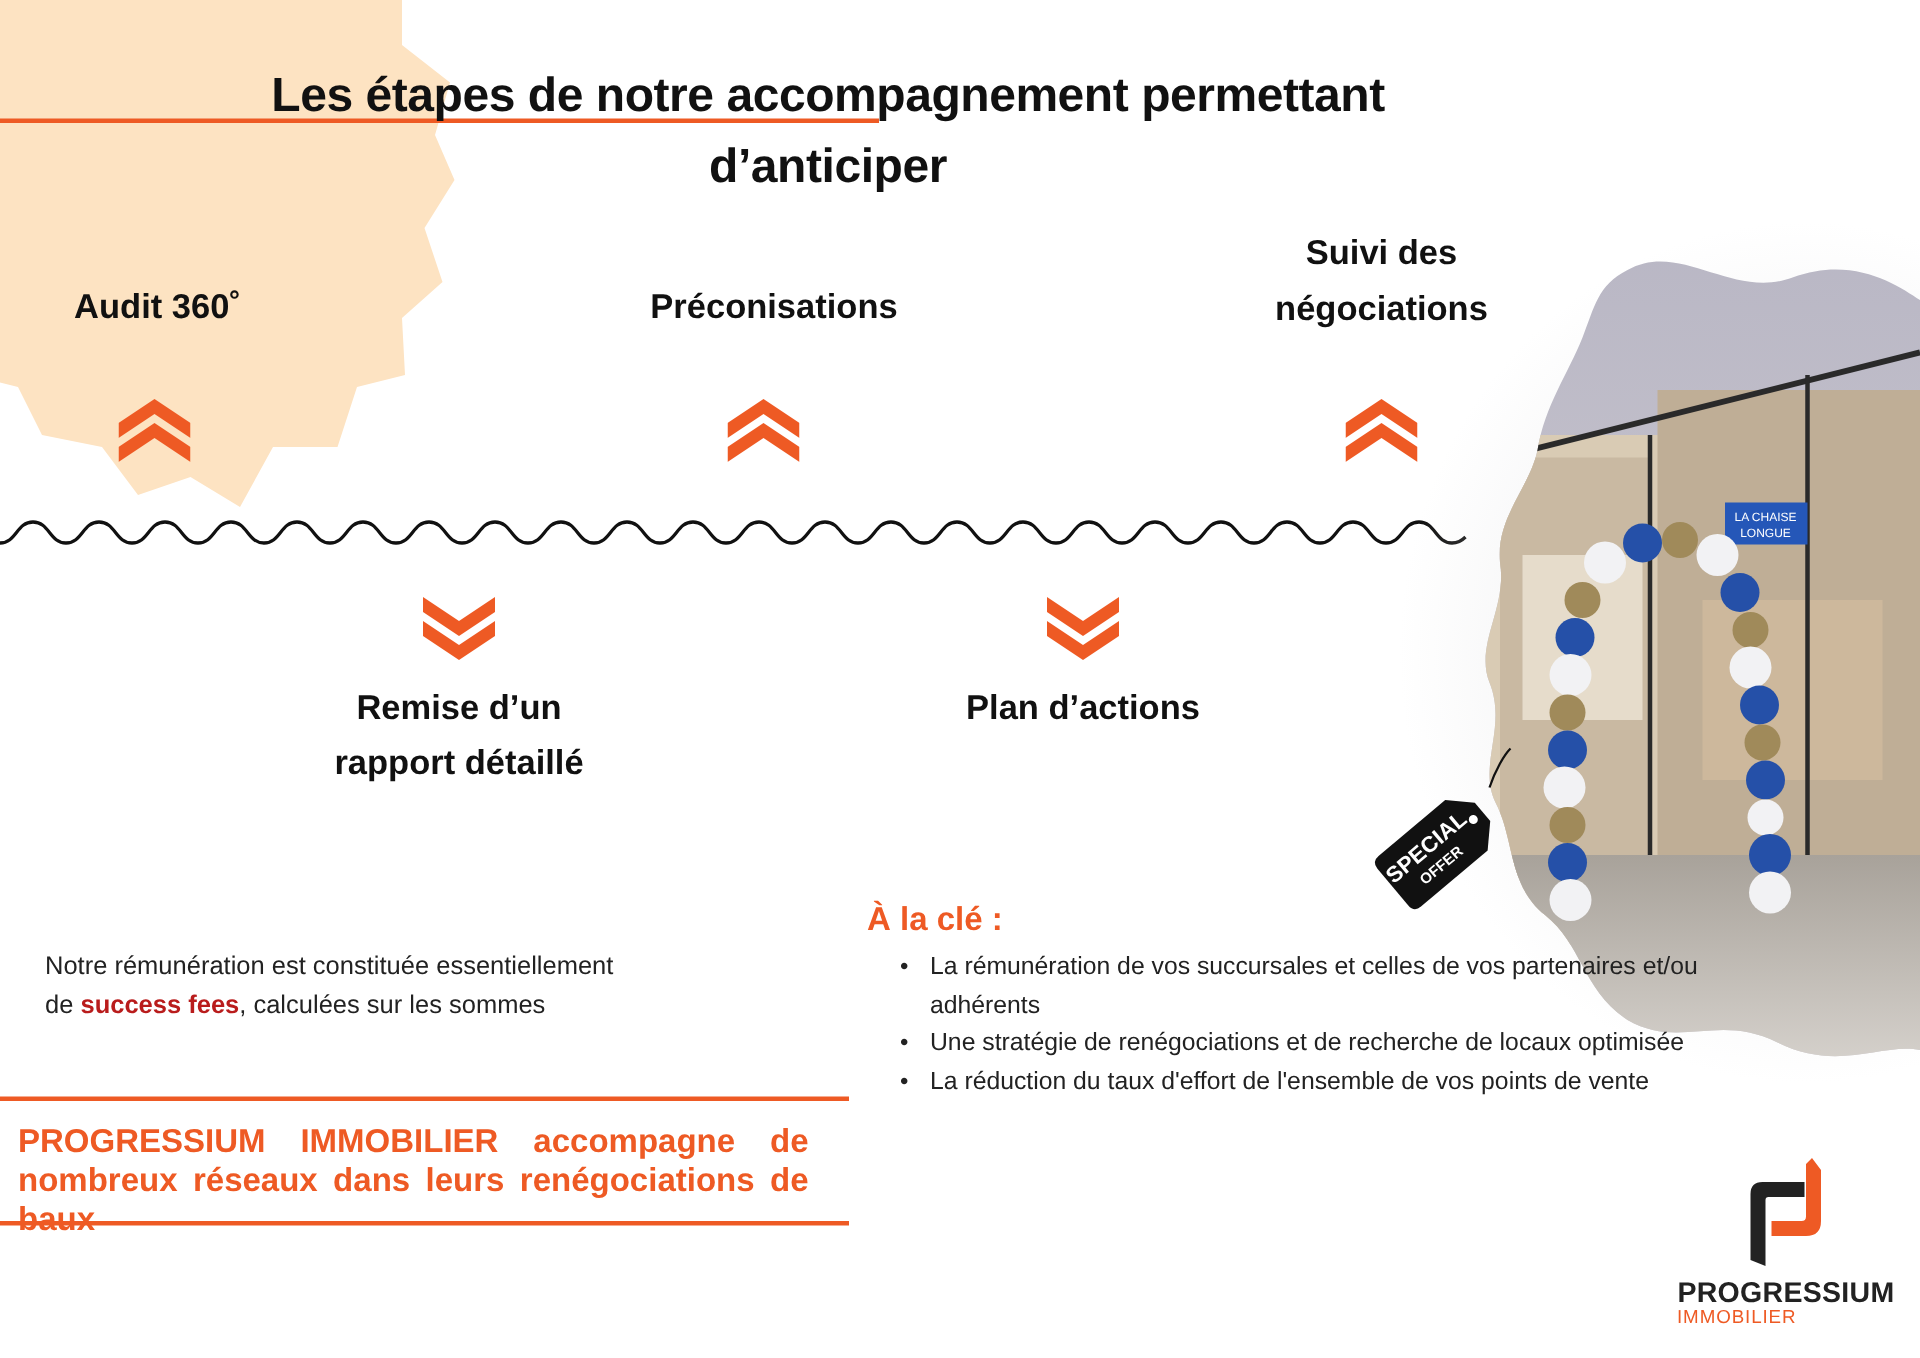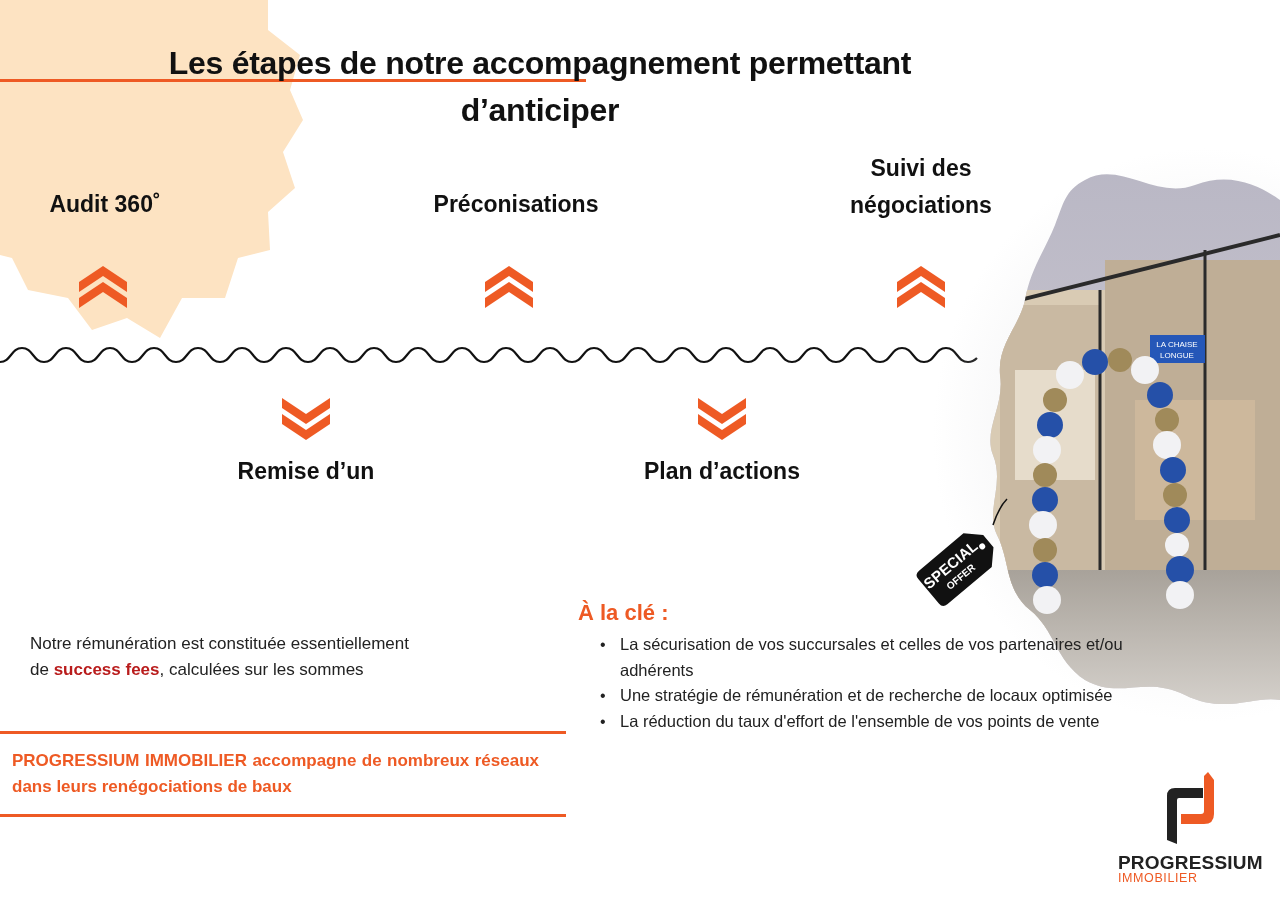--- a/index.html
+++ b/index.html
@@ -6,45 +6,45 @@
   body {
     width:1280px; height:905px; position:relative; overflow:hidden;
     background:#ffffff;
     font-family:"Liberation Sans", "DejaVu Sans", sans-serif;
     color:#111111;
   }
   .abs { position:absolute; }
   #starburst { left:0; top:0; width:420px; height:345px; }
   #title-underline { left:0; top:79px; width:586px; height:3px; background:#ee5a24; }
   .title {
-    left:0; width:1080px; text-align:center; font-weight:bold; font-size:32px;
+    left:12px; width:1080px; text-align:center; font-weight:bold; font-size:32px;
     letter-spacing:-0.3px; color:#111;
   }
   #title-line1 { top:45px; }
   #title-line2 { top:92px; }
   .step-label { font-weight:bold; font-size:23px; text-align:center; line-height:37px; color:#111; }
   .chev { width:48px; height:44px; }
   #wave { left:0; top:340px; width:980px; height:30px; }
 
   #photo-wrap { left:905px; top:140px; width:375px; height:580px; }
   #photo-halo {
     left:930px; top:145px; width:420px; height:580px;
     background:radial-gradient(ellipse at 65% 50%, rgba(200,200,205,0.55) 0%, rgba(230,230,232,0.35) 45%, rgba(255,255,255,0) 70%);
   }
 
   .body-text { font-size:17px; line-height:26px; color:#222; }
   .accent { color:#b91c1c; font-weight:bold; }
   .rule { height:3px; background:#ee5a24; }
-  #cta { left:12px; top:748px; width:527px; font-size:17px; line-height:26px; font-weight:bold; color:#ee5a24; text-align:justify; text-align-last:left; }
+  #cta { left:12px; top:748px; width:527px; font-size:22px; line-height:26px; font-weight:bold; color:#ee5a24; text-align:justify; text-align-last:left; }
 
   #key-heading { left:578px; top:600px; font-size:22px; font-weight:bold; color:#ee5a24; }
   #key-list { left:600px; top:632px; width:530px; margin:0; padding:0 0 0 20px; list-style:none; }
   #key-list li { position:relative; font-size:16.5px; line-height:25.5px; color:#222; }
   #key-list li::before { content:"•"; position:absolute; left:-20px; top:0; color:#222; font-size:16px; }
-  #logo-word { left:1118px; top:852px; width:145px; text-align:left; font-weight:bold; font-size:19px; letter-spacing:0.2px; color:#222; }
+  #logo-word { left:1118px; top:852px; width:145px; text-align:right; font-weight:bold; font-size:19px; letter-spacing:0.2px; color:#222; }
   #logo-sub { left:1118px; top:871px; width:145px; font-size:12.5px; letter-spacing:0.6px; color:#ee5a24; }
 </style>
 </head>
 <body>
 
 <svg id="starburst" class="abs" viewBox="0 0 420 345">
   <polygon fill="#fde3c2" points="0,0 268,0 268,30 300,55 290,90 303,120 283,152 295,188 268,212 270,250 238,258 225,298 182,298 160,338 127,318 92,330 68,298 28,290 12,258 0,255"></polygon>
 </svg>
 
 <div id="title-underline" class="abs"></div>
@@ -75,20 +75,21 @@
 <svg id="wave" class="abs" viewBox="0 0 980 30">
   <path fill="none" stroke="#111" stroke-width="2.2" d="M0,22 C11,22 11,8 22,8 C33,8 33,22 44,22 C55,22 55,8 66,8 C77,8 77,22 88,22 C99,22 99,8 110,8 C121,8 121,22 132,22 C143,22 143,8 154,8 C165,8 165,22 176,22 C187,22 187,8 198,8 C209,8 209,22 220,22 C231,22 231,8 242,8 C253,8 253,22 264,22 C275,22 275,8 286,8 C297,8 297,22 308,22 C319,22 319,8 330,8 C341,8 341,22 352,22 C363,22 363,8 374,8 C385,8 385,22 396,22 C407,22 407,8 418,8 C429,8 429,22 440,22 C451,22 451,8 462,8 C473,8 473,22 484,22 C495,22 495,8 506,8 C517,8 517,22 528,22 C539,22 539,8 550,8 C561,8 561,22 572,22 C583,22 583,8 594,8 C605,8 605,22 616,22 C627,22 627,8 638,8 C649,8 649,22 660,22 C671,22 671,8 682,8 C693,8 693,22 704,22 C715,22 715,8 726,8 C737,8 737,22 748,22 C759,22 759,8 770,8 C781,8 781,22 792,22 C803,22 803,8 814,8 C825,8 825,22 836,22 C847,22 847,8 858,8 C869,8 869,22 880,22 C891,22 891,8 902,8 C913,8 913,22 924,22 C935,22 935,8 946,8 C957,8 957,22 968,22 C972,22 975,20 977,18"></path>
 </svg>
 
 <svg class="abs chev" style="left:282px;top:398px;" viewBox="0 0 48 44">
   <polygon fill="#ee5a24" points="0,0 24,16 48,0 48,10 24,26 0,10"></polygon>
   <polygon fill="#ee5a24" points="0,16 24,32 48,16 48,26 24,42 0,26"></polygon>
 </svg>
 <div class="abs step-label" style="left:180px;top:453px;width:252px;">
   <div>Remise d’un</div>
+  <div>rapport détaillé</div>
 </div>
 
 <svg class="abs chev" style="left:698px;top:398px;" viewBox="0 0 48 44">
   <polygon fill="#ee5a24" points="0,0 24,16 48,0 48,10 24,26 0,10"></polygon>
   <polygon fill="#ee5a24" points="0,16 24,32 48,16 48,26 24,42 0,26"></polygon>
 </svg>
 <div class="abs step-label" style="left:600px;top:453px;width:244px;">Plan d’actions</div>
 
 <div id="photo-halo" class="abs"></div>
 <svg id="photo-wrap" class="abs" viewBox="0 0 375 580">
@@ -160,22 +161,22 @@
   <div>Notre rémunération est constituée essentiellement</div>
   <div><span>de </span><span class="accent">success fees</span><span>, calculées sur les sommes</span></div>
 </div>
 
 <div class="abs rule" style="left:0;top:731px;width:566px;"></div>
 <div id="cta" class="abs">PROGRESSIUM IMMOBILIER accompagne de nombreux réseaux dans leurs renégociations de baux</div>
 <div class="abs rule" style="left:0;top:814px;width:566px;"></div>
 
 <div id="key-heading" class="abs">À la clé :</div>
 <ul id="key-list" class="abs">
-  <li>La sécurisation de vos succursales et celles de vos partenaires et/ou adhérents</li>
-  <li>Une stratégie de rémunération et de recherche de locaux optimisée</li>
+  <li>La rémunération de vos succursales et celles de vos partenaires et/ou adhérents</li>
+  <li>Une stratégie de renégociations et de recherche de locaux optimisée</li>
   <li>La réduction du taux d'effort de l'ensemble de vos points de vente</li>
 </ul>
 
 <svg class="abs" style="left:1163px;top:772px;width:55px;height:72px;" viewBox="0 0 55 72">
   <path d="M4,68 L4,24 Q4,16 12,16 L40,16 L40,26 L16,26 Q14,26 14,28 L14,72 Z" fill="#222"></path>
   <path d="M45,0 L51,8 L51,42 Q51,52 41,52 L18,52 L18,42 L38,42 Q41,42 41,39 L41,4 Z" fill="#ee5a24"></path>
 </svg>
 <div id="logo-word" class="abs">PROGRESSIUM</div>
 <div id="logo-sub" class="abs">IMMOBILIER</div>
 

